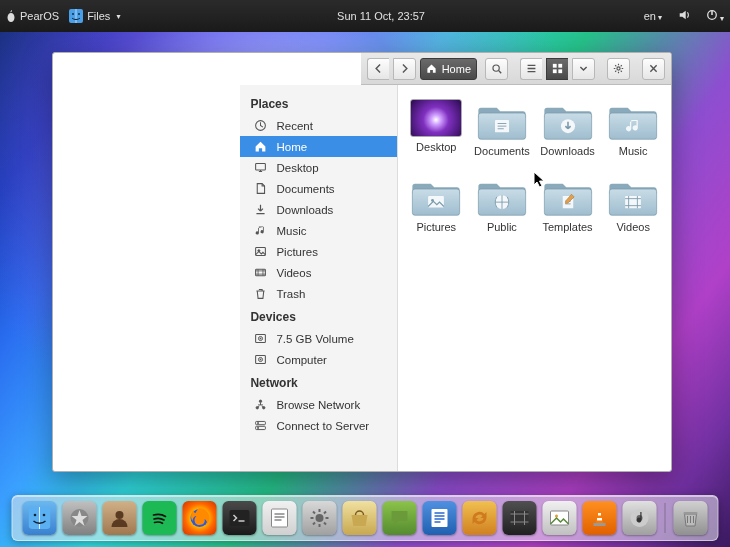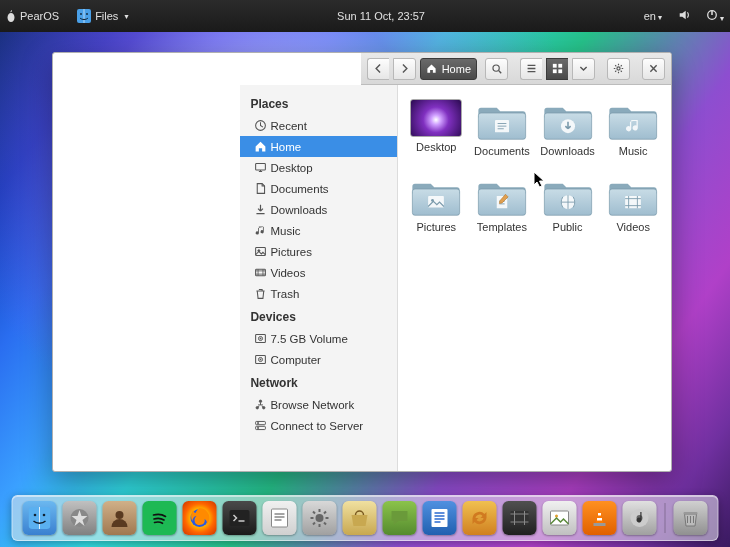--- a/index.html
+++ b/index.html
@@ -26,21 +26,21 @@
     position: absolute; top: 0; left: 0; right: 0; height: 20px;
     background: linear-gradient(#2b2b2b, #1a1a1a);
     display: flex; align-items: center;
     color: #e0e0e0; font-size: 11px;
     padding: 16px 6px;
     z-index: 10;
   }
   .menubar .left { display: flex; align-items: center; gap: 10px; }
   .menubar .pear { display: flex; align-items: center; gap: 4px; }
   .menubar .pear svg { width: 10px; height: 12px; }
-  .menubar .files { display: flex; align-items: center; gap: 4px; margin-left: 8px; }
+  .menubar .files { display: flex; align-items: center; gap: 4px; }
   .menubar .files svg.finder { width: 14px; height: 14px; }
   .menubar .files .tri { font-size: 8px; margin-left: 2px; }
   .menubar .center { position: absolute; left: 50%; transform: translateX(-50%); margin-left: 16px; }
   .menubar .right { margin-left: auto; display: flex; align-items: center; gap: 16px; }
   .menubar .right .tri { font-size: 8px; margin-left: 2px; }
   .menubar svg.mono { width: 12px; height: 12px; fill: #ddd; }
 
   
   .window {
     position: absolute; left: 52px; top: 52px; width: 620px; height: 420px;
@@ -74,21 +74,21 @@
 
   .body { flex: 1; display: flex; min-height: 0; }
 
   
   .sidebar {
     width: 158px; background: #f4f4f4; border-right: 1px solid #dcdcdc;
     font-size: 11.5px; color: #333; overflow-y: auto; padding: 6px 0;
   }
   .sidebar .section-title { font-weight: bold; color: #333; padding: 6px 10px 4px; font-size: 12px; }
   .sidebar .item {
-    display: flex; align-items: center; gap: 3px;
+    display: flex; align-items: center; gap: 9px;
     padding: 4px 10px 4px 14px; cursor: default;
   }
   .sidebar .item svg { width: 13px; height: 13px; fill: #555; flex-shrink: 0; stroke: #555; }
   .sidebar .item.active { background: #3a8ee6; color: #fff; }
   .sidebar .item.active svg { fill: #fff; stroke: #fff; }
 
   
   .content { flex: 1; padding: 14px 10px; overflow: auto; }
   .grid { display: grid; grid-template-columns: repeat(4, 1fr); gap: 18px 10px; }
   .cell { display: flex; flex-direction: column; align-items: center; gap: 4px; }
@@ -444,33 +444,33 @@
                   <use href="#folder-base"></use>
                   <rect x="19" y="24" width="18" height="13" rx="1" fill="#fff" opacity="0.85"></rect>
                   <circle cx="24" cy="29" r="1.6" fill="#7a9aab"></circle>
                   <path d="M19 36l6-6 4 4 3-3 5 5" stroke="#7a9aab" fill="none" stroke-width="1.3"></path>
                 </svg></div>
               <div class="label">Pictures</div>
             </div>
             <div class="cell">
               <div class="folder-icon"><svg viewBox="0 0 56 48">
                   <use href="#folder-base"></use>
+                  <circle cx="28" cy="31" r="8" fill="#fff" opacity="0.85"></circle>
+                  <path d="M20 31h16M28 23v16M22 25a12 12 0 000 12M34 25a12 12 0 010 12" stroke="#7a9aab" fill="none" stroke-width="1"></path>
+                </svg></div>
+              <div class="label">Public</div>
+            </div>
+            <div class="cell">
+              <div class="folder-icon"><svg viewBox="0 0 56 48">
+                  <use href="#folder-base"></use>
                   <path d="M22 24h8l4 4v10H22z" fill="#fff" opacity="0.85"></path>
                   <path d="M25 30h6M25 33h6" stroke="#7a9aab" stroke-width="1"></path>
                   <path d="M32 22l3 3-7 7-3 .5.5-3z" fill="#e0a050" stroke="#b07020" stroke-width="0.6"></path>
                 </svg></div>
               <div class="label">Templates</div>
-            </div>
-            <div class="cell">
-              <div class="folder-icon"><svg viewBox="0 0 56 48">
-                  <use href="#folder-base"></use>
-                  <circle cx="28" cy="31" r="8" fill="#fff" opacity="0.85"></circle>
-                  <path d="M20 31h16M28 23v16M22 25a12 12 0 000 12M34 25a12 12 0 010 12" stroke="#7a9aab" fill="none" stroke-width="1"></path>
-                </svg></div>
-              <div class="label">Public</div>
             </div>
             <div class="cell">
               <div class="folder-icon"><svg viewBox="0 0 56 48">
                   <use href="#folder-base"></use>
                   <rect x="19" y="24" width="18" height="14" rx="1" fill="#fff" opacity="0.85"></rect>
                   <path d="M19 27h18M19 35h18M23 24v14M33 24v14" stroke="#7a9aab" stroke-width="1"></path>
                 </svg></div>
               <div class="label">Videos</div>
             </div>
           </div>

